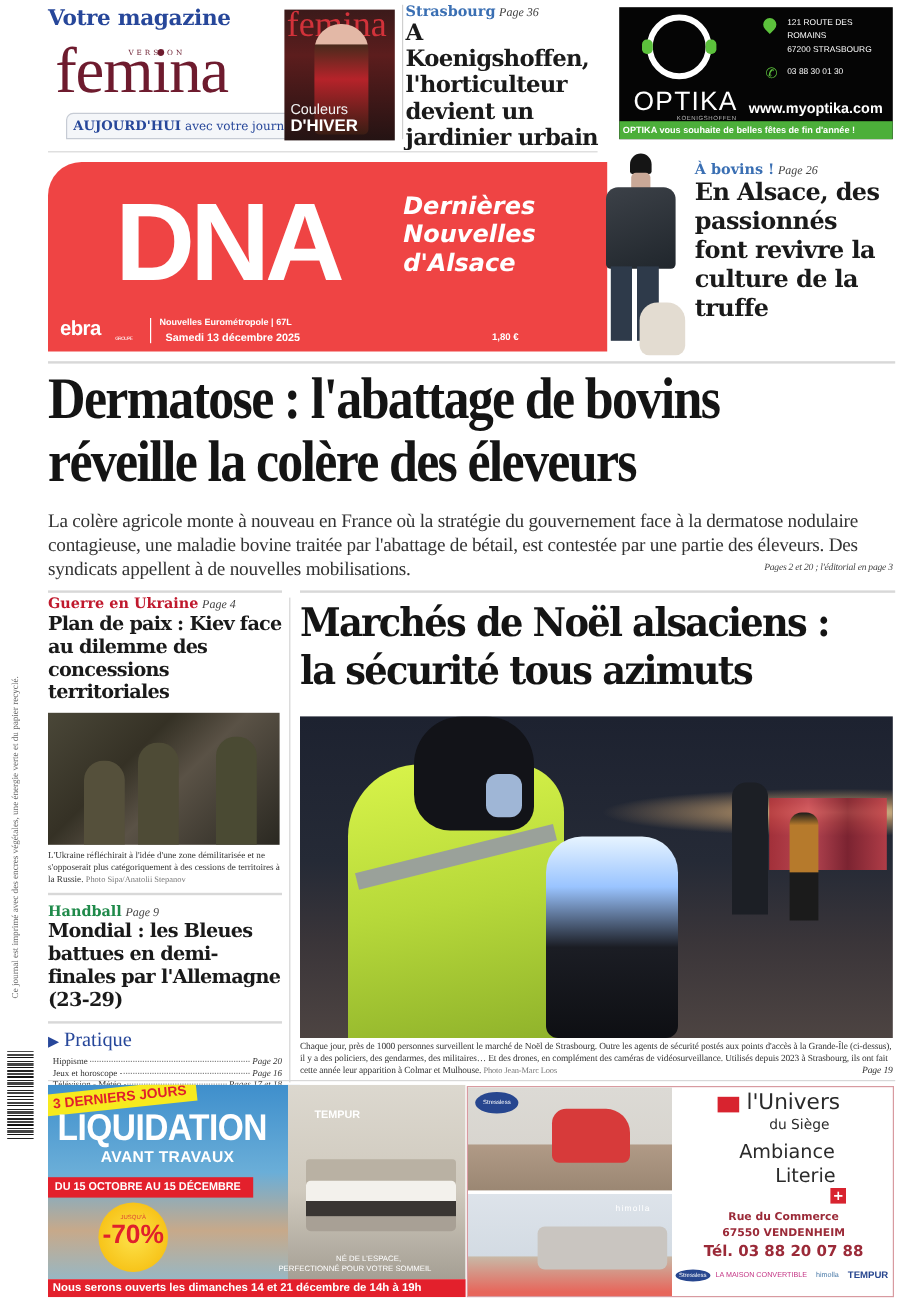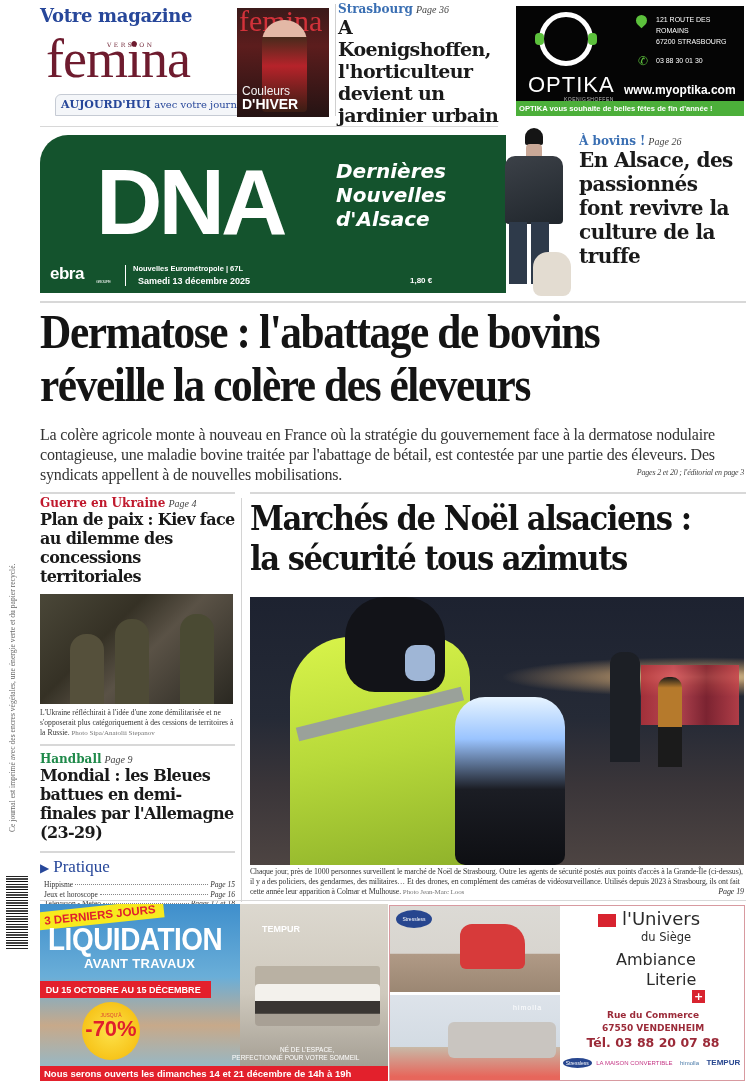--- a/index.html
+++ b/index.html
@@ -39,21 +39,21 @@
   .opt-pin { position: absolute; left: 120px; top: 9px; width: 11px; height: 11px; border-radius: 50% 50% 50% 0; transform: rotate(-45deg); background: #5cc13c; }
   .opt-addr { position: absolute; left: 140px; top: 8px; font-family: "Liberation Sans", sans-serif; font-size: 7px; line-height: 11px; color: #fff; }
   .opt-phone-icon { position: absolute; left: 122px; top: 48px; font-size: 12px; color: #5cc13c; }
   .opt-phone { position: absolute; left: 140px; top: 51px; font-family: "Liberation Sans", sans-serif; font-size: 7px; color: #fff; }
   .opt-web { position: absolute; left: 108px; top: 77px; font-family: "Liberation Sans", sans-serif; font-weight: bold; font-size: 12px; color: #fff; }
   .opt-banner { position: absolute; left: 0; bottom: 0; width: 228px; height: 15px; background: #4caf3a; font-family: "Liberation Sans", sans-serif; font-weight: bold; font-size: 7.6px; color: #fff; padding-left: 3px; line-height: 15px; white-space: nowrap; }
 
   .hrule { height: 2px; background: #d8d8d8; }
 
   
-  .masthead { left: 40px; top: 135px; width: 466px; height: 158px; background: #14532d; border-radius: 28px 0 0 0; overflow: hidden; }
+  .masthead { left: 40px; top: 135px; width: 466px; height: 158px; background: #ef4444; border-radius: 28px 0 0 0; overflow: hidden; }
   .mh-logo { position: absolute; left: 56px; top: 12px; font-family: "Liberation Sans", sans-serif; font-weight: bold; font-size: 92px; letter-spacing: -4px; color: #fff; line-height: 110px; }
   .mh-name { position: absolute; left: 296px; top: 24px; font-family: "DejaVu Sans", sans-serif; font-weight: bold; font-style: italic; font-size: 20px; line-height: 24px; color: #fff; }
   .mh-group { position: absolute; left: 10px; top: 129px; font-family: "Liberation Sans", sans-serif; font-weight: bold; font-size: 17px; color: #fff; letter-spacing: -0.5px; }
   .mh-group small { position: absolute; left: 46px; top: 15px; font-size: 4px; font-weight: normal; }
   .mh-sep { position: absolute; left: 85px; top: 130px; width: 1px; height: 21px; background: #fff; }
   .mh-edition { position: absolute; left: 93px; top: 129px; font-family: "Liberation Sans", sans-serif; font-weight: bold; font-size: 7.5px; color: #fff; }
   .mh-date { position: absolute; left: 98px; top: 141px; font-family: "Liberation Sans", sans-serif; font-weight: bold; font-size: 9px; color: #fff; }
   .mh-price { position: absolute; left: 370px; top: 141px; font-family: "Liberation Sans", sans-serif; font-weight: bold; font-size: 8px; color: #fff; }
 
   .truffle-photo { left: 497px; top: 126px; width: 80px; height: 175px; }
@@ -263,21 +263,21 @@
   </div>
   <div class="hrule" style="margin-top:9px;"></div>
   <div style="margin-top:4px;">
     <div class="pratique-title">
       <span class="arrow">▶</span><span>Pratique</span>
     </div>
     <div style="margin-top:3px; padding-left:4px;">
       <div class="prat-row">
           <span>Hippisme</span>
           <span class="dots"></span>
-          <span class="pg">Page 15</span>
+          <span class="pg">Page 20</span>
         </div>
       <div class="prat-row">
           <span>Jeux et horoscope</span>
           <span class="dots"></span>
           <span class="pg">Page 16</span>
         </div>
       <div class="prat-row">
           <span>Télévision - Météo</span>
           <span class="dots"></span>
           <span class="pg">Pages 17 et 18</span>

